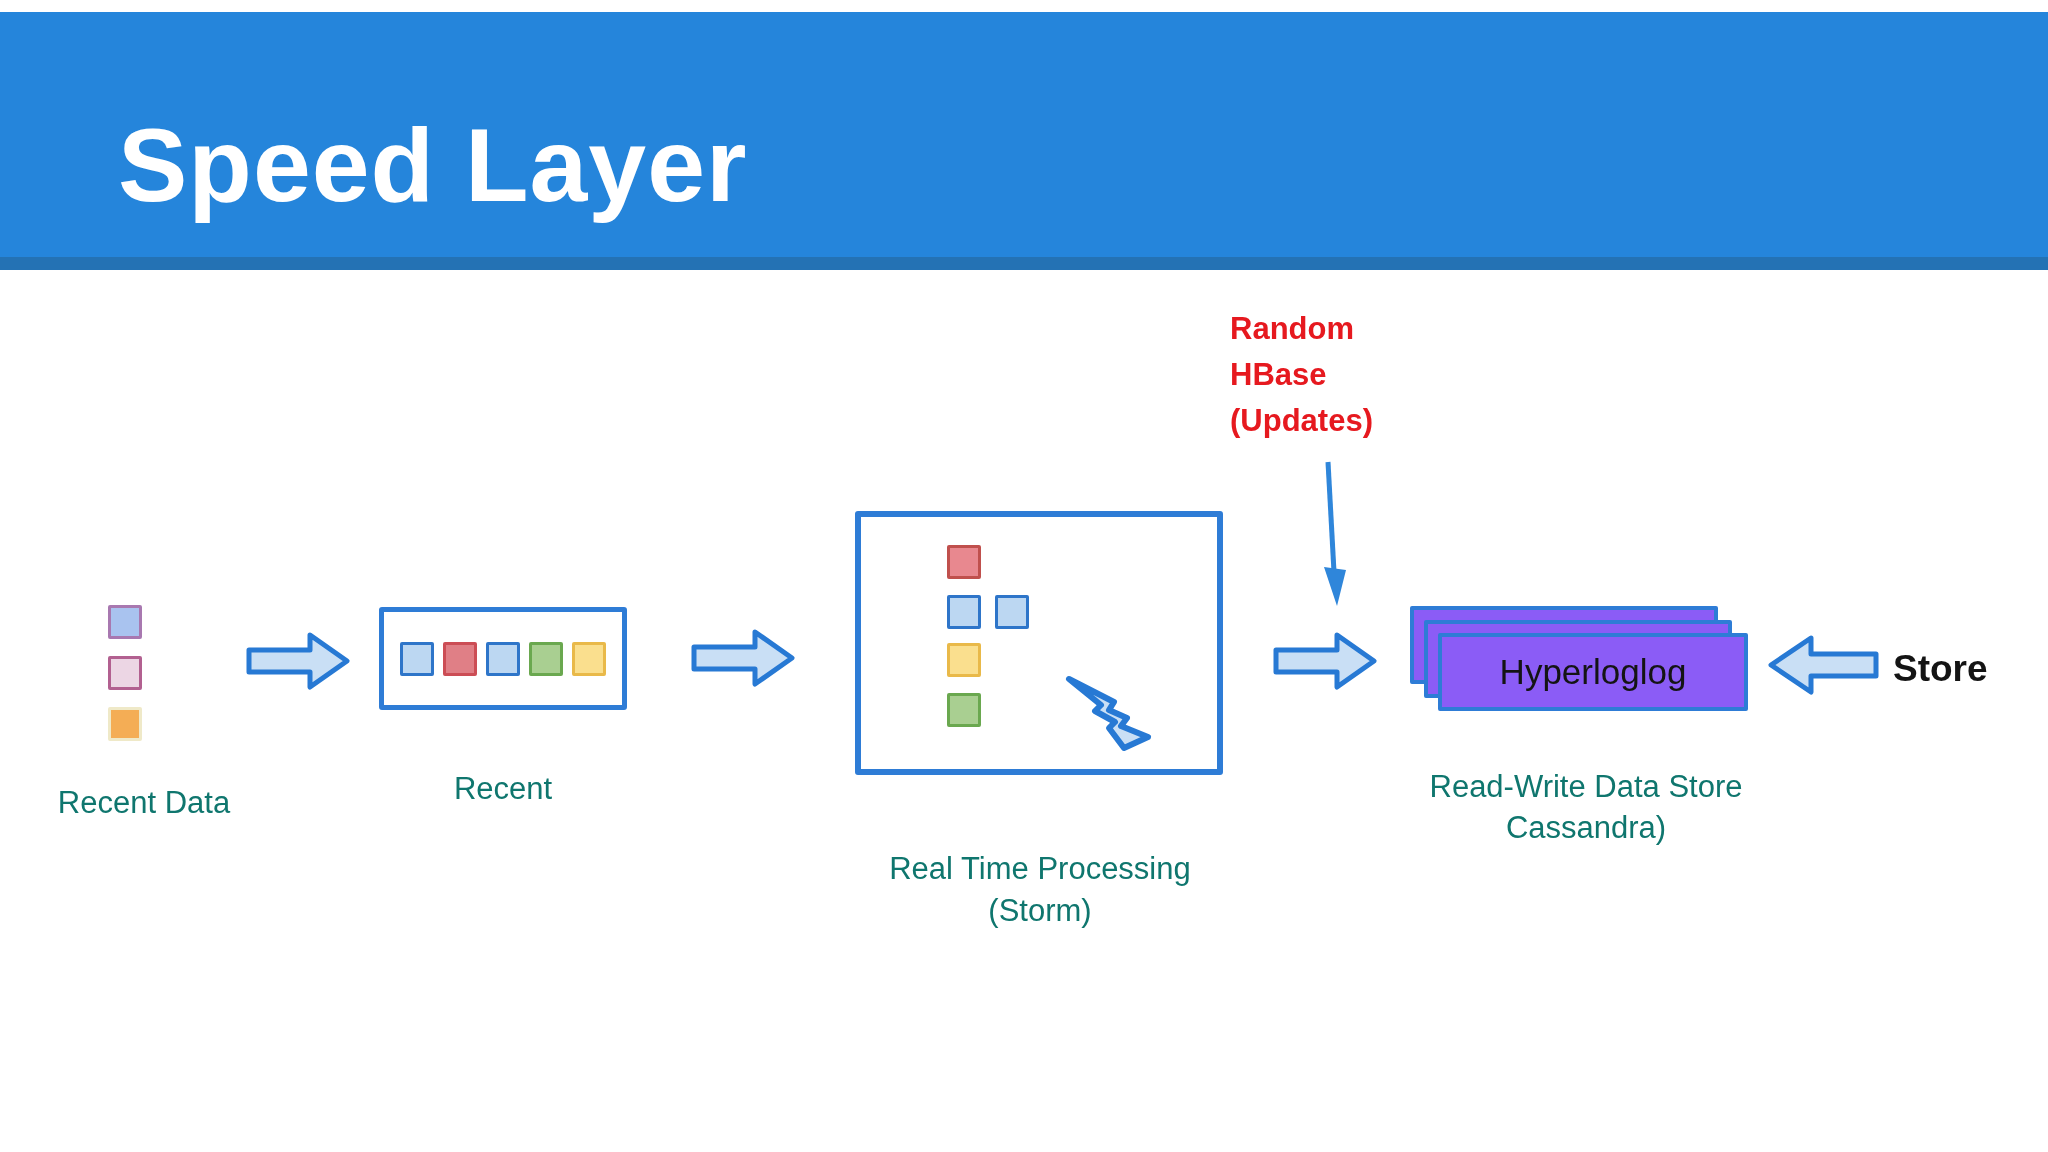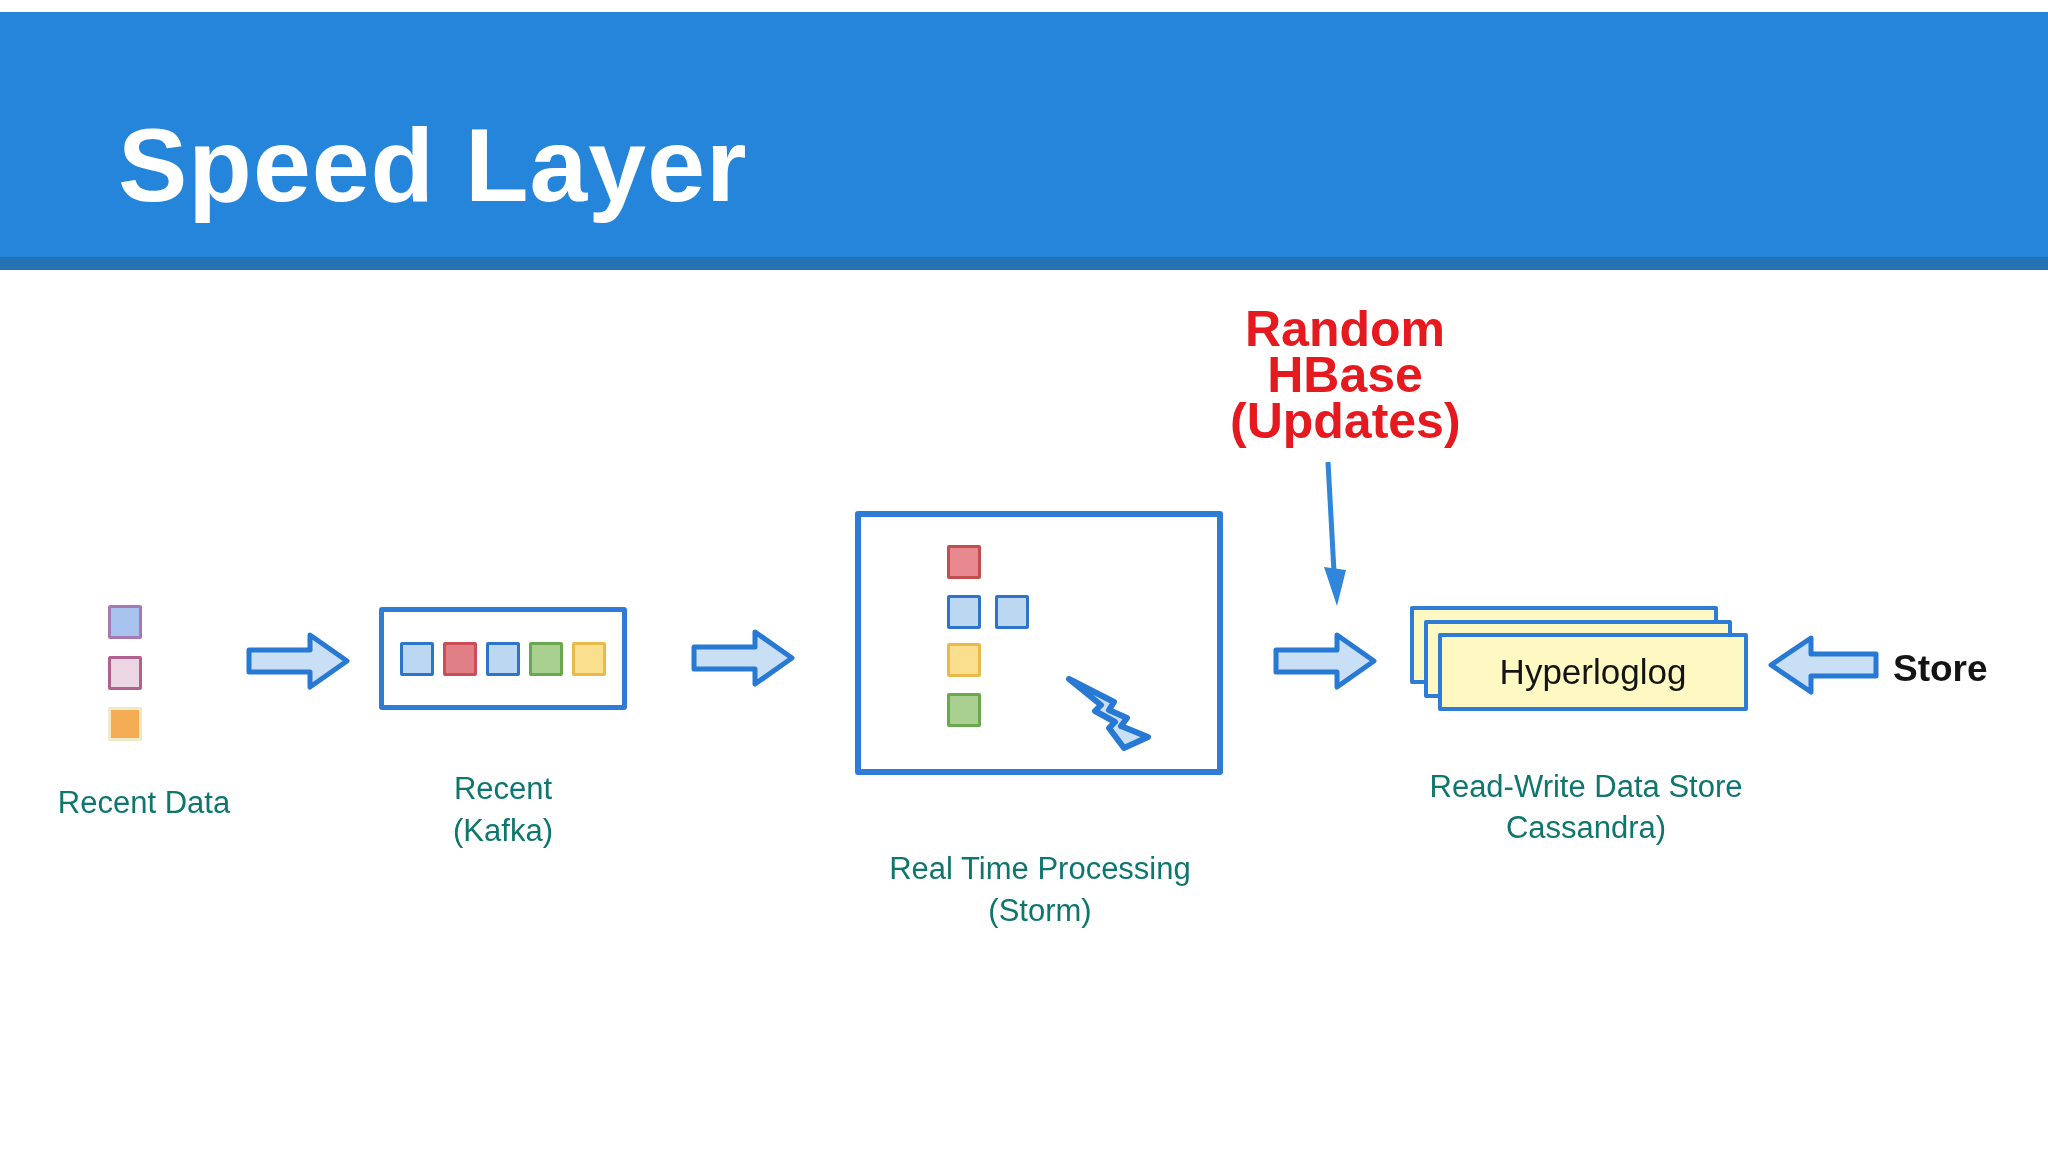--- a/index.html
+++ b/index.html
@@ -29,28 +29,28 @@
     display:flex;align-items:center;justify-content:center;gap:9px;
   }
   
   .storm-box{
     position:absolute;left:855px;top:511px;width:368px;height:264px;box-sizing:border-box;
     border:6px solid #2E7CD6;border-radius:3px;background:#ffffff;
   }
   .storm-box .sq{position:absolute;}
   
   .red-note{
-    position:absolute;left:1230px;top:306px;width:230px;text-align:center;
-    color:#E6191F;font-weight:bold;font-size:50px;line-height:46px;
+    position:absolute;left:1230px;top:306px;width:230px;
+    color:#E6191F;font-weight:bold;font-size:31px;line-height:46px;
   }
   
   .stack{position:absolute;left:1410px;top:606px;width:345px;height:115px;}
   .card{
     position:absolute;width:308px;height:78px;box-sizing:border-box;
-    background:#fef9c3;border:4px solid #2E7CD6;border-radius:2px;
+    background:#8b5cf6;border:4px solid #2E7CD6;border-radius:2px;
   }
   .card.front{display:flex;align-items:center;justify-content:center;font-size:35px;color:#141414;}
   .query-lbl{
     position:absolute;left:1893px;top:648px;font-size:37px;font-weight:bold;color:#141414;
   }
   svg{display:block;}
 </style>
 </head>
 <body>
 
@@ -73,21 +73,20 @@
 
   <div class="queue-box">
     <div class="sq" style="background: rgb(188, 215, 242); border-color: rgb(46, 117, 201);"></div>
     <div class="sq" style="background: rgb(224, 127, 134); border-color: rgb(204, 77, 85);"></div>
     <div class="sq" style="background: rgb(188, 215, 242); border-color: rgb(46, 117, 201);"></div>
     <div class="sq" style="background: rgb(169, 207, 145); border-color: rgb(106, 168, 79);"></div>
     <div class="sq" style="background: rgb(250, 223, 142); border-color: rgb(233, 185, 73);"></div>
   </div>
   <div class="lbl" style="left:379px;top:768px;width:248px;">
     <div>Recent</div>
-    <div>(Kafka)</div>
   </div>
 
   <svg class="abs" style="left:691px;top:628px;" width="104" height="60" viewBox="0 0 104 60">
     <polygon points="3,19 64,19 64,4 101,30 64,56 64,41 3,41" fill="#C9DFF5" stroke="#2779D4" stroke-width="5" stroke-linejoin="round"></polygon>
   </svg>
 
   <div class="storm-box">
     <div class="sq" style="left: 86px; top: 28px; background: rgb(232, 136, 143); border-color: rgb(192, 80, 77);"></div>
     <div class="sq" style="left: 86px; top: 78px; background: rgb(188, 215, 242); border-color: rgb(46, 117, 201);"></div>
     <div class="sq" style="left: 134px; top: 78px; background: rgb(188, 215, 242); border-color: rgb(46, 117, 201);"></div>

